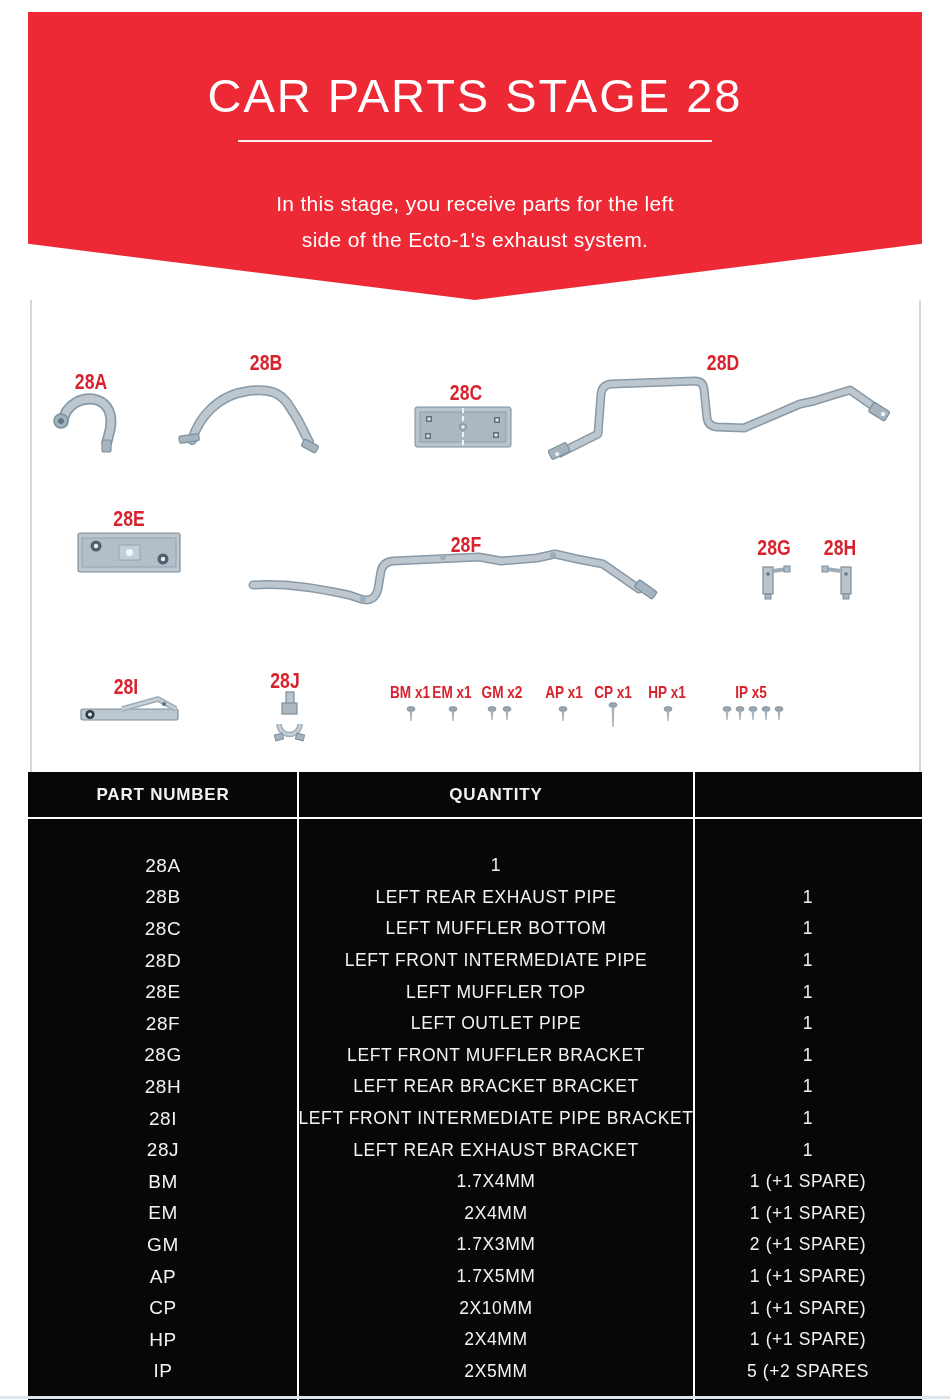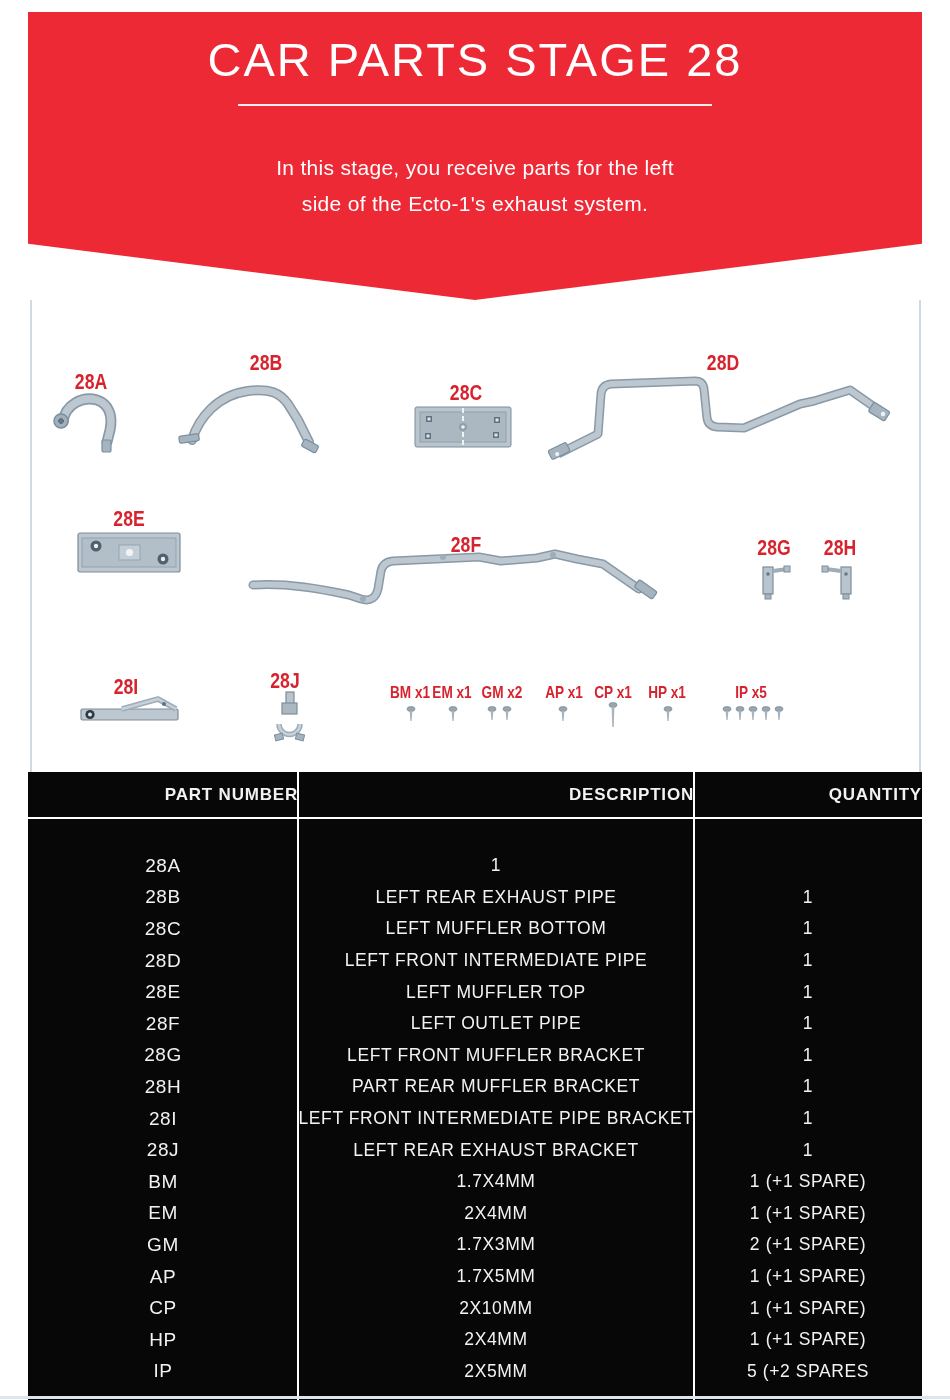--- a/index.html
+++ b/index.html
@@ -9,21 +9,21 @@
     font-family:"Liberation Sans", sans-serif; overflow:hidden; margin:0 auto;
   }
 
   
   .banner {
     position:absolute; left:28px; top:12px; width:894px; height:288px;
     background:#ed2936; color:#ffffff; text-align:center;
     clip-path:polygon(0 0, 100% 0, 100% 80.5%, 50% 100%, 0 80.5%);
   }
   .banner-title {
-    padding-top:20px; font-size:47px; font-weight:400; letter-spacing:2px;
+    padding-top:56px; font-size:47px; font-weight:400; letter-spacing:2px;
     white-space:nowrap;
   }
   .banner-underline {
     width:474px; height:2px; background:rgba(255,255,255,.92); margin:17px auto 0;
   }
   .banner-desc { margin-top:44px; font-size:21px; line-height:36px; letter-spacing:.3px; }
 
   
   .diagram { position:absolute; left:0; top:300px; width:950px; height:472px; }
   .edge-line-v { position:absolute; width:2px; background:#cfdae1; top:0; height:472px; }
@@ -38,21 +38,21 @@
 
   
   .ptable {
     position:absolute; left:28px; top:772px; width:894px; height:628px;
     background:#070707; color:#f2f2f2;
   }
   .thead {
     display:grid; grid-template-columns:270px 396px 228px; height:47px;
     border-bottom:2px solid #ffffff; align-items:center;
   }
-  .th { text-align:right; font-weight:700; font-size:17px; letter-spacing:.8px; }
+  .th { text-align:center; font-weight:700; font-size:17px; letter-spacing:.8px; }
   .tbody { padding-top:31px; }
   .tr {
     display:grid; grid-template-columns:270px 396px 228px; height:31.6px;
     align-items:center;
   }
   .td { text-align:center; letter-spacing:.6px; }
   .c1 { font-size:19px; }
   .c2 { font-size:17.5px; }
   .c3 { font-size:17.5px; }
   .vline { position:absolute; top:0; bottom:0; width:2px; background:#ffffff; }
@@ -240,21 +240,20 @@
       <g transform="translate(52,0)">
         <ellipse cx="5" cy="3" rx="4" ry="2.4" fill="#9aa7b1" stroke="#7d8e9a" stroke-width=".8"></ellipse>
         <polygon points="3.6,5 6.4,5 5.6,14 4.4,14" fill="#a9b4bd"></polygon>
       </g>
     </svg>
   </div>
 
   <div class="ptable">
     <div class="thead">
       <div class="th">PART NUMBER</div>
-      <div class="th">DESCRIPTION</div>
       <div class="th">QUANTITY</div>
     </div>
     <div class="tbody">
       <div class="tr">
         <div class="td c1">28A</div>
         <div class="td c3">1</div>
       </div>
       <div class="tr">
         <div class="td c1">28B</div>
         <div class="td c2">LEFT REAR EXHAUST PIPE</div>
@@ -280,21 +279,21 @@
         <div class="td c2">LEFT OUTLET PIPE</div>
         <div class="td c3">1</div>
       </div>
       <div class="tr">
         <div class="td c1">28G</div>
         <div class="td c2">LEFT FRONT MUFFLER BRACKET</div>
         <div class="td c3">1</div>
       </div>
       <div class="tr">
         <div class="td c1">28H</div>
-        <div class="td c2">PART REAR MUFFLER BRACKET</div>
+        <div class="td c2">LEFT REAR BRACKET BRACKET</div>
         <div class="td c3">1</div>
       </div>
       <div class="tr">
         <div class="td c1">28I</div>
         <div class="td c2">LEFT FRONT INTERMEDIATE PIPE BRACKET</div>
         <div class="td c3">1</div>
       </div>
       <div class="tr">
         <div class="td c1">28J</div>
         <div class="td c2">LEFT REAR EXHAUST BRACKET</div>

